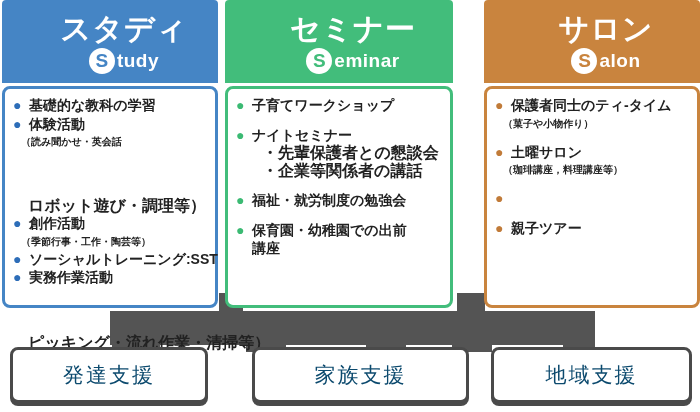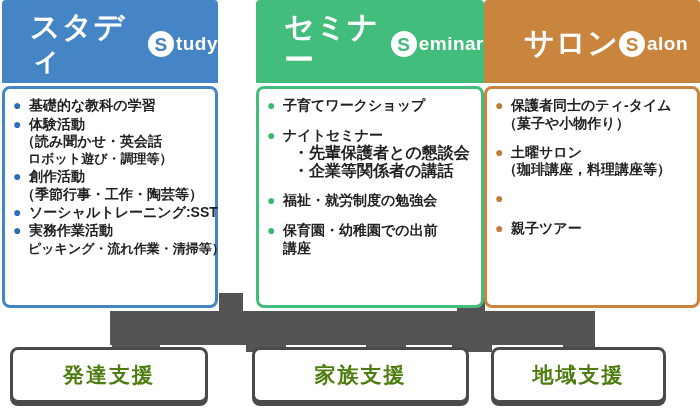--- a/index.html
+++ b/index.html
@@ -13,60 +13,60 @@
   .stub-up1{left:219px;top:293px;width:24px;height:22px;}
   .stub-up2{left:457px;top:293px;width:28px;height:22px;}
   .stub-d1{left:112px;top:341px;width:48px;height:11px;}
   .stub-d2{left:246px;top:341px;width:40px;height:11px;}
   .stub-d3{left:366px;top:341px;width:40px;height:11px;}
   .stub-d4{left:452px;top:341px;width:40px;height:11px;}
   .stub-d5{left:563px;top:341px;width:32px;height:11px;}
   
   .col{position:absolute;top:0;z-index:2;}
   .col0{left:2px;width:216px;}
-  .col1{left:256px;width:228px;}
+  .col1{left:225px;width:228px;}
   .col2{left:484px;width:216px;}
   .col-header{
     height:83px;border-radius:4px 4px 0 0;background:var(--accent);
-    display:flex;flex-direction:row;align-items:center;justify-content:center;
+    display:flex;flex-direction:column;align-items:center;justify-content:center;
     padding-top:2px;box-sizing:border-box;padding-left:28px;
   }
   .col-title{
     color:#fff;font-size:30px;font-weight:700;letter-spacing:1px;line-height:1.1;
   }
   .col-sub{display:flex;align-items:center;margin-top:3px;}
   .scircle{
     width:26px;height:26px;border-radius:50%;background:#fff;color:var(--accent);
     display:inline-flex;align-items:center;justify-content:center;
     font-size:19px;font-weight:700;line-height:1;
   }
   .srest{color:#fff;font-size:19px;font-weight:600;margin-left:2px;letter-spacing:0.5px;}
   .col-list{
     position:absolute;left:0;top:86px;width:100%;height:222px;box-sizing:border-box;
     background:#fff;border:3px solid var(--accent);border-radius:8px;
     padding:7px 4px 0 8px;color:#222;
   }
   .line-main{font-size:14px;font-weight:700;line-height:18.5px;display:flex;align-items:baseline;white-space:nowrap;}
   .bullet{color:var(--bullet);font-size:14px;flex:0 0 16px;line-height:18.5px;}
-  .line-paren{font-size:14px;font-weight:600;line-height:17px;padding-left:8px;white-space:nowrap;}
-  .line-paren2{font-size:13px;font-weight:600;line-height:17px;padding-left:15px;white-space:nowrap;}
+  .line-paren{font-size:10px;font-weight:600;line-height:17px;padding-left:8px;white-space:nowrap;}
+  .line-paren2{font-size:16px;font-weight:600;line-height:17px;padding-left:15px;white-space:nowrap;margin-top:47px;}
   .line-dot{font-size:16px;font-weight:700;line-height:18px;padding-left:26px;white-space:nowrap;}
   .line-cont{font-size:14px;font-weight:700;line-height:18.5px;padding-left:16px;white-space:nowrap;}
   .list.spaced .item + .item{margin-top:11px;}
   
   .bbox{
     position:absolute;top:347px;height:56px;z-index:2;box-sizing:border-box;
     background:#fff;border:3px solid #4a4a4a;border-radius:8px;
     box-shadow:0 3px 0 #4a4a4a;
     display:flex;align-items:center;justify-content:center;
-    font-size:21px;font-weight:700;color:#4d7c0f;letter-spacing:2px;
+    font-size:21px;font-weight:400;color:#0c4a6e;letter-spacing:2px;
   }
   .bbox1{left:10px;width:198px;}
   .bbox2{left:252px;width:217px;}
-  .bbox3{left:491px;width:175px;}
+  .bbox3{left:491px;width:201px;}
 </style>
 </head>
 <body>
 
 <div class="stage">
 
   <div class="band" style="background: rgb(84, 84, 84);"></div>
   <div class="stub stub-up1" style="background: rgb(84, 84, 84);"></div>
   <div class="stub stub-up2" style="background: rgb(84, 84, 84);"></div>
   <div class="stub stub-d1" style="background: rgb(84, 84, 84);"></div>

